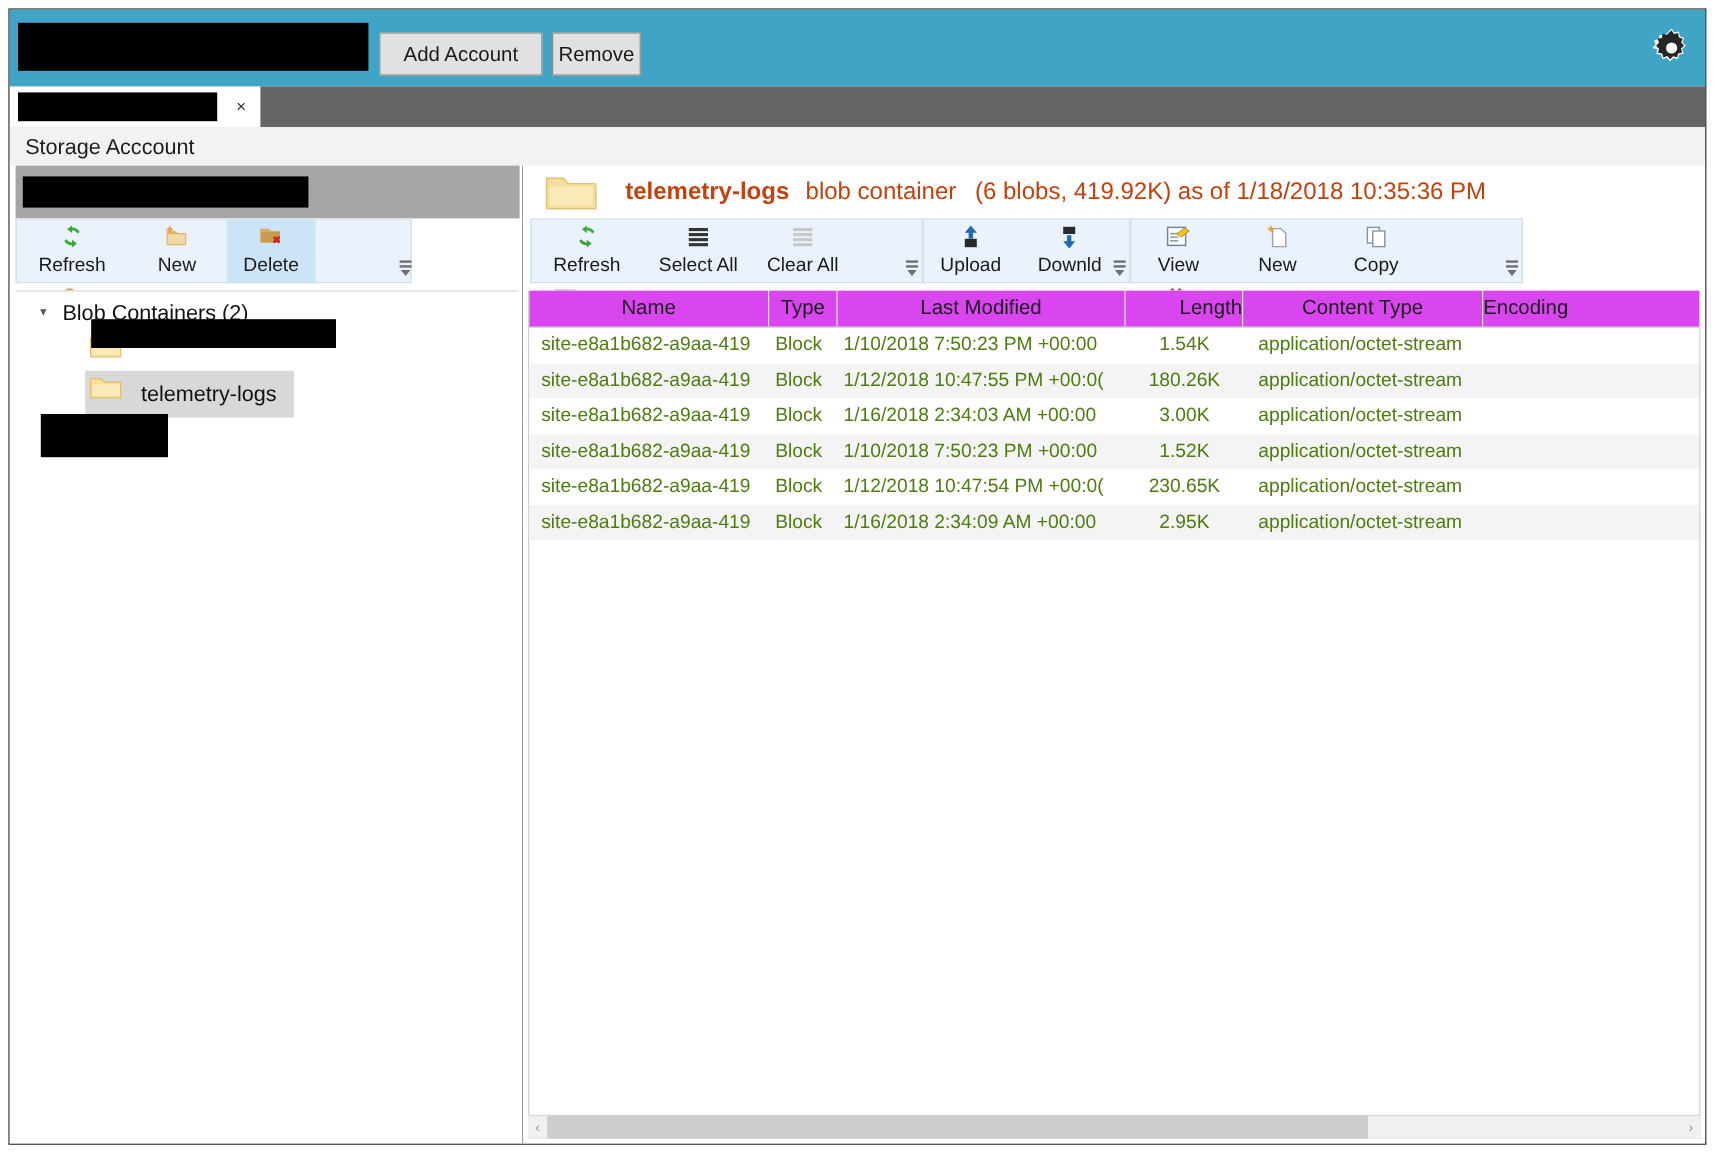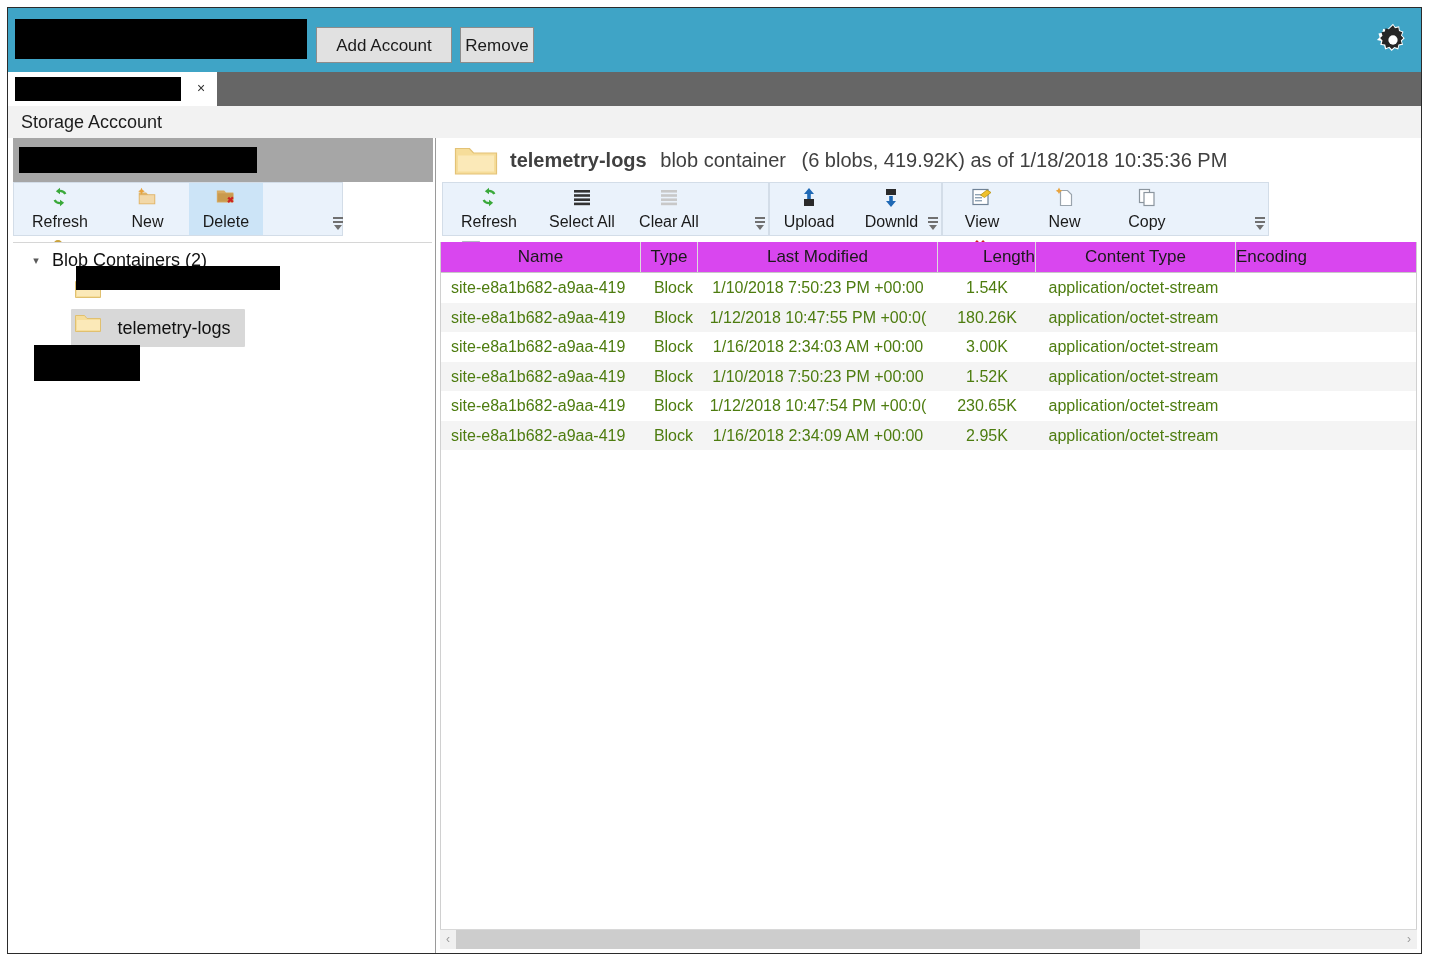--- a/index.html
+++ b/index.html
@@ -238,24 +238,24 @@
     z-index: 5;
   }
 
   
   .rp-head {
     position: absolute; left: 0; top: 0;
     right: 0; height: 44px;
   }
   .rp-head .folder-big { position: absolute; left: 17px; top: 5px; }
   .rp-title {
-    position: absolute; left: 74px; top: 0;
+    position: absolute; left: 85px; top: 0;
     height: 44px; line-height: 44px;
     font-size: 20px;
-    color: #404040;
+    color: #c2410c;
     white-space: nowrap;
   }
   .rp-title b { font-weight: bold; }
   .rp-title .sub { font-weight: normal; }
 
   
   .grid {
     position: absolute; left: 4px; top: 104px;
     right: 4px; bottom: 4px;
     border: 1px solid #d0d0d0;
@@ -292,22 +292,22 @@
   .gr-cell {
     font-size: 16px;
     color: #4d7c0f;
     line-height: 29.5px;
     box-sizing: border-box;
     overflow: hidden;
     white-space: nowrap;
     padding: 0 5px;
   }
   .c-name     { width: 200px; text-align: left; padding-left: 10px; }
-  .c-type     { width: 57px;  text-align: right; }
-  .c-modified { width: 240px; text-align: center; }
+  .c-type     { width: 57px;  text-align: left; }
+  .c-modified { width: 240px; text-align: left; }
   .c-length   { width: 98px;  text-align: center; }
   .c-ctype    { width: 200px; text-align: center; padding-left: 0; }
   .c-enc      { flex: 1; }
 
   .gh-cell.c-name     { text-align: center; padding-left: 0; }
   .gh-cell.c-type     { text-align: center; }
   .gh-cell.c-modified { text-align: center; }
   .gh-cell.c-length   { text-align: right; }
   .gh-cell.c-ctype    { text-align: center; }
 

